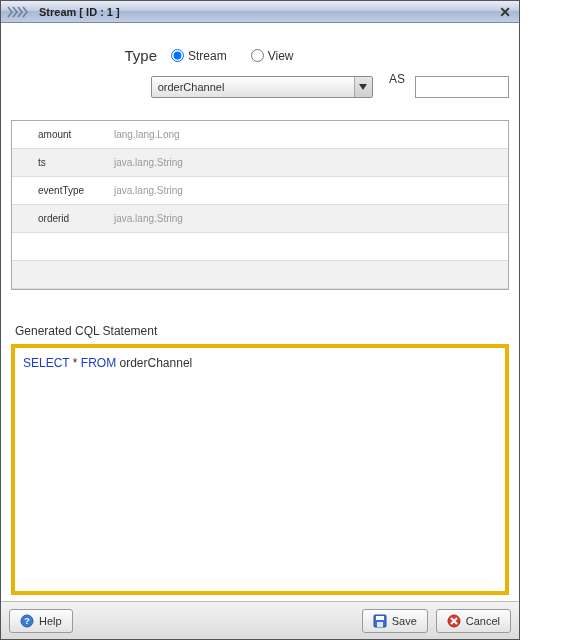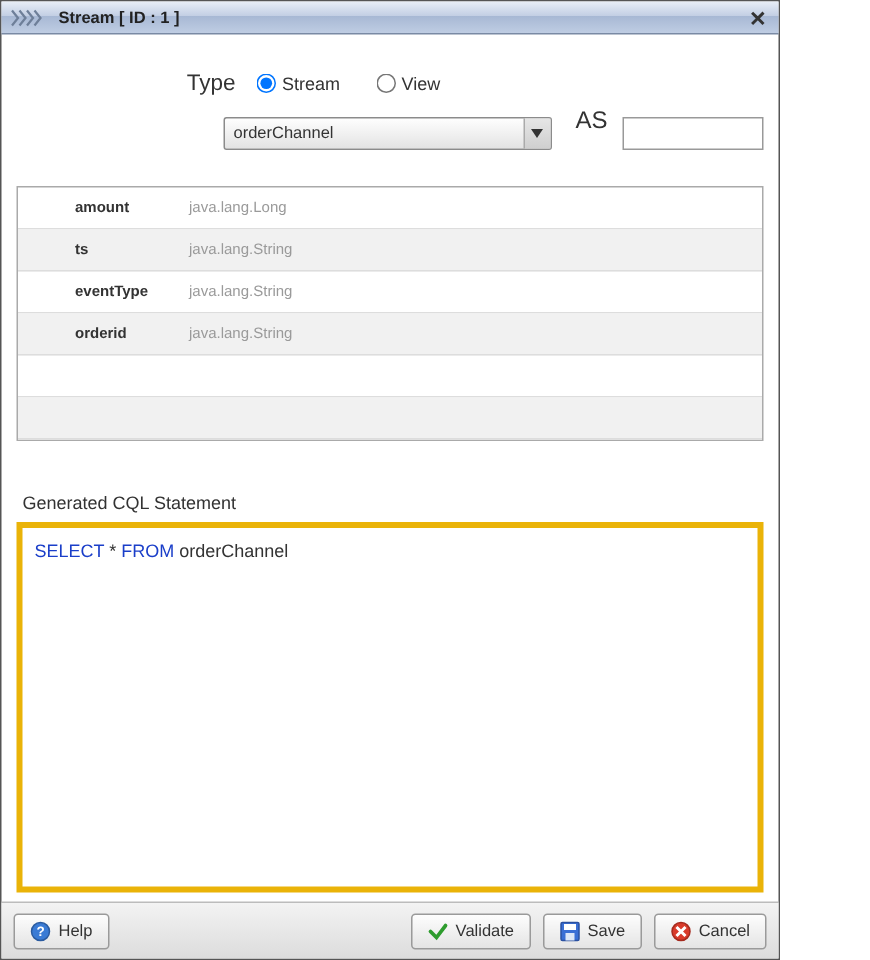--- a/index.html
+++ b/index.html
@@ -13,29 +13,29 @@
   .titlebar .close { font-size: 14px; font-weight: bold; cursor: pointer; user-select: none; padding: 0 2px; }
   .content { flex: 1; padding: 24px 10px 6px 10px; display: flex; flex-direction: column; overflow: hidden; }
   .row { display: flex; align-items: center; margin-bottom: 8px; }
   .row .label { width: 160px; text-align: right; padding-right: 14px; font-size: 15px; color: #333; }
   .radios { display: flex; gap: 24px; align-items: center; }
   .radios label { display: flex; align-items: center; gap: 4px; font-size: 12px; }
   .radios input[type=radio]{ margin:0; width:13px; height:13px; }
   .select-row .select { width: 256px; height: 22px; background: linear-gradient(to bottom, #fefefe, #e3e3e3); border: 1px solid #8b8b8b; border-radius: 2px; display: flex; align-items: center; padding: 0 6px; position: relative; cursor: pointer; }
   .select .sel-text { flex: 1; font-size: 11px; }
   .select .sel-arrow { width: 18px; height: 20px; background: linear-gradient(to bottom, #e6e6e6, #cfcfcf); border-left: 1px solid #aaa; display: flex; align-items: center; justify-content: center; position: absolute; right: 0; top: 0; }
-  .as-label { margin: 0 10px 16px 16px; font-size: 16px; }
+  .as-label { margin: 0 10px 16px 16px; font-size: 12px; }
   .as-input { width: 94px; height: 22px; border: 1px solid #999; background: #fff; padding: 0 4px; font-size: 11px; }
   .props-row { align-items: flex-start; margin-top: 10px; }
   .props-row .label { padding-top: 4px; }
   .source-table { flex: 1; border: 1px solid #aaa; }
   .source-table .hdr { height: 22px; background: linear-gradient(to bottom, #f4f2d9, #e8e5c1); border-bottom: 1px solid #bbb; display: flex; align-items: center; padding-left: 8px; font-weight: bold; font-size: 10px; color: #5b594b; }
   .source-table .prop-row { height: 28px; display: flex; align-items: center; padding-left: 26px; border-bottom: 1px solid #ddd; font-size: 10px; }
   .prop-row.alt { background: #f1f1f1; }
-  .prop-row .pname { font-weight: bold; color: #333; min-width: 64px; margin-left: 12px; }
+  .prop-row .pname { font-weight: normal; color: #333; min-width: 64px; }
   .prop-row .ptype { color: #9a9a9a; margin-left: 12px; }
   .source-table .blank { height: 28px; border-bottom: 1px solid #ddd; }
   .source-table .blank.alt { background: #f1f1f1; }
   .gen-label { font-size: 12px; margin: 26px 0 6px 4px; color: #333; }
   .cql-box { flex: 1; border: 4px solid #eab308; background: #fff; padding: 8px; font-size: 12px; overflow: auto; }
   .kw { color: #1a3ec9; }
   .footer { height: 38px; min-height:38px; background: linear-gradient(to bottom, #f3f3f3, #dcdcdc); border-top: 1px solid #bcbcbc; display: flex; align-items: center; padding: 0 8px; gap: 8px; }
   .footer .spacer { flex: 1; }
   .btn { height: 24px; border: 1px solid #9a9a9a; border-radius: 3px; background: linear-gradient(to bottom, #fdfdfd, #e4e4e4); display: flex; align-items: center; padding: 0 10px; gap: 5px; font-size: 11px; cursor: pointer; }
   .btn svg { display: block; }
@@ -83,21 +83,21 @@
         </span>
       </div>
       <span class="as-label">AS</span>
       <input class="as-input" type="text" value="" style="">
     </div>
 
     <div class="row props-row">
       <div class="source-table">
         <div class="prop-row">
           <span class="pname">amount</span>
-          <span class="ptype">java.lang.Long</span>
+          <span class="ptype">lang.lang.Long</span>
         </div>
         <div class="prop-row alt">
           <span class="pname">ts</span>
           <span class="ptype">java.lang.String</span>
         </div>
         <div class="prop-row">
           <span class="pname">eventType</span>
           <span class="ptype">java.lang.String</span>
         </div>
         <div class="prop-row alt">
@@ -123,26 +123,20 @@
     <div class="btn">
       <svg width="14" height="14" viewBox="0 0 14 14">
           <circle cx="7" cy="7" r="6" fill="#3a7bd5" stroke="#2a5ba0"></circle>
           <text x="7" y="10" text-anchor="middle" font-size="9" fill="#fff" font-family="Arial" font-weight="bold">?</text>
         </svg>
       <span>Help</span>
     </div>
     <div class="spacer"></div>
     <div class="btn">
       <svg width="14" height="14" viewBox="0 0 14 14">
-          <path d="M2 7 L6 11 L12 3" stroke="#2e9c2e" stroke-width="2.5" fill="none" stroke-linecap="round"></path>
-        </svg>
-      <span>Validate</span>
-    </div>
-    <div class="btn">
-      <svg width="14" height="14" viewBox="0 0 14 14">
           <rect x="1" y="1" width="12" height="12" rx="1" fill="#3a6fd5" stroke="#2a50a0"></rect>
           <rect x="3" y="2" width="8" height="4" fill="#fff"></rect>
           <rect x="4" y="8" width="6" height="5" fill="#dce6f7"></rect>
         </svg>
       <span>Save</span>
     </div>
     <div class="btn">
       <svg width="14" height="14" viewBox="0 0 14 14">
           <circle cx="7" cy="7" r="6" fill="#d93b2b" stroke="#a52a1e"></circle>
           <path d="M4 4 L10 10 M10 4 L4 10" stroke="#fff" stroke-width="2"></path>

